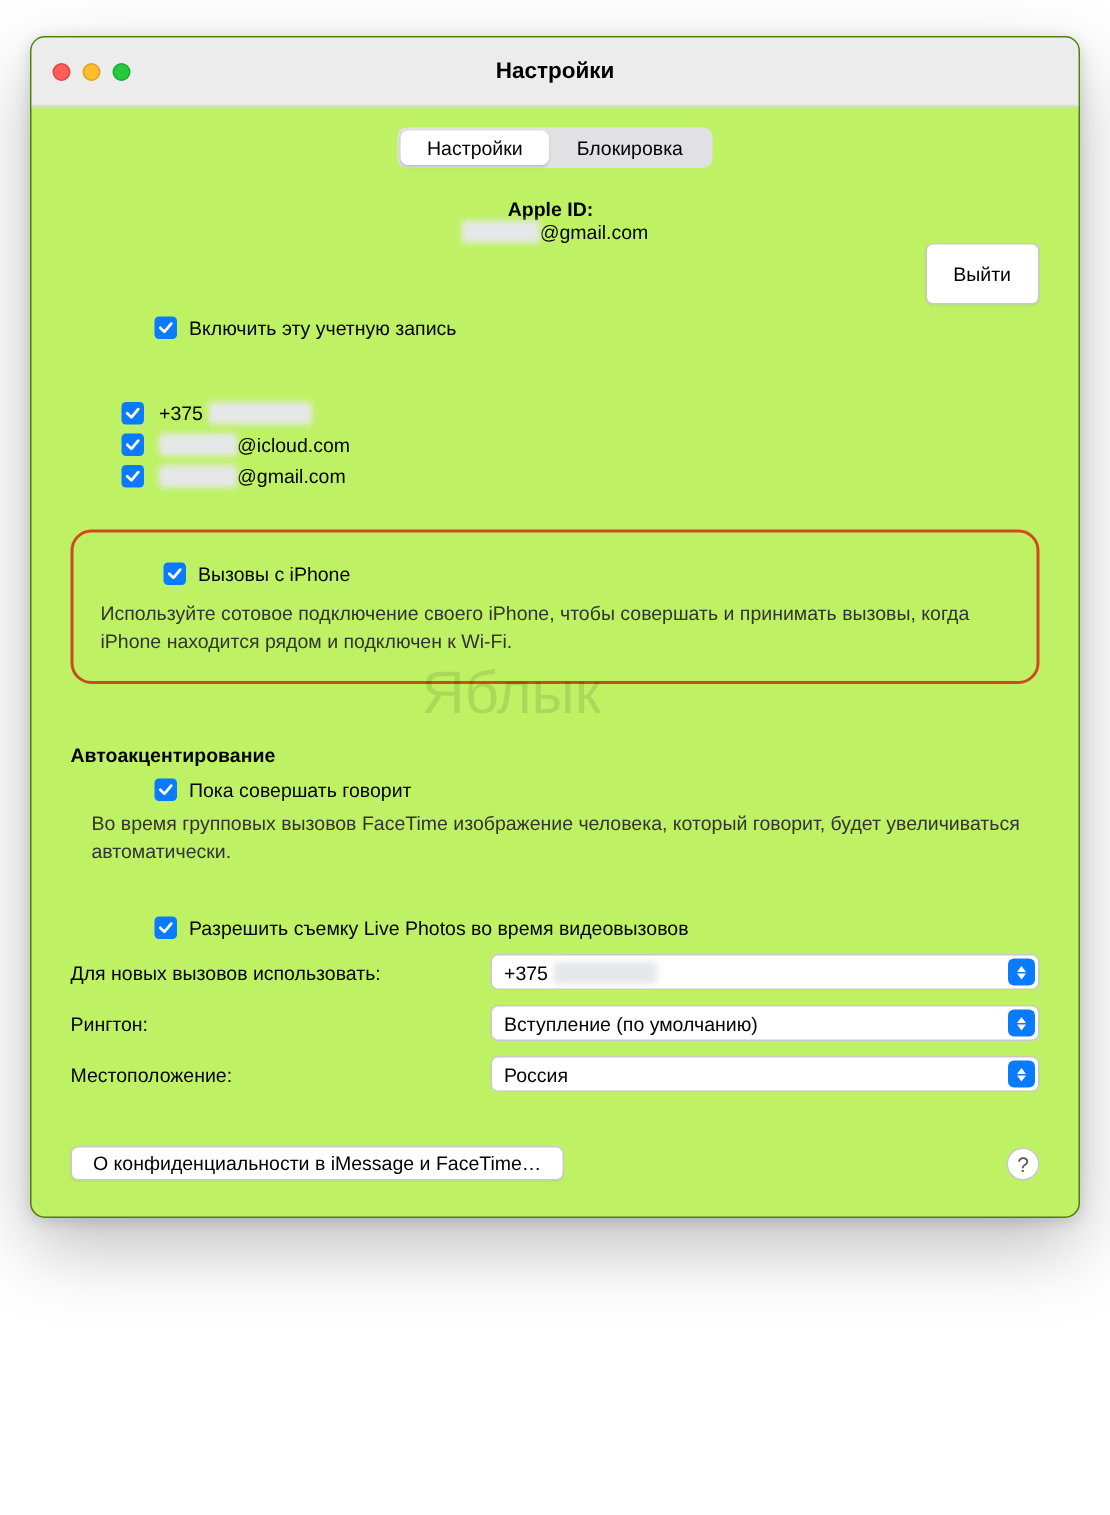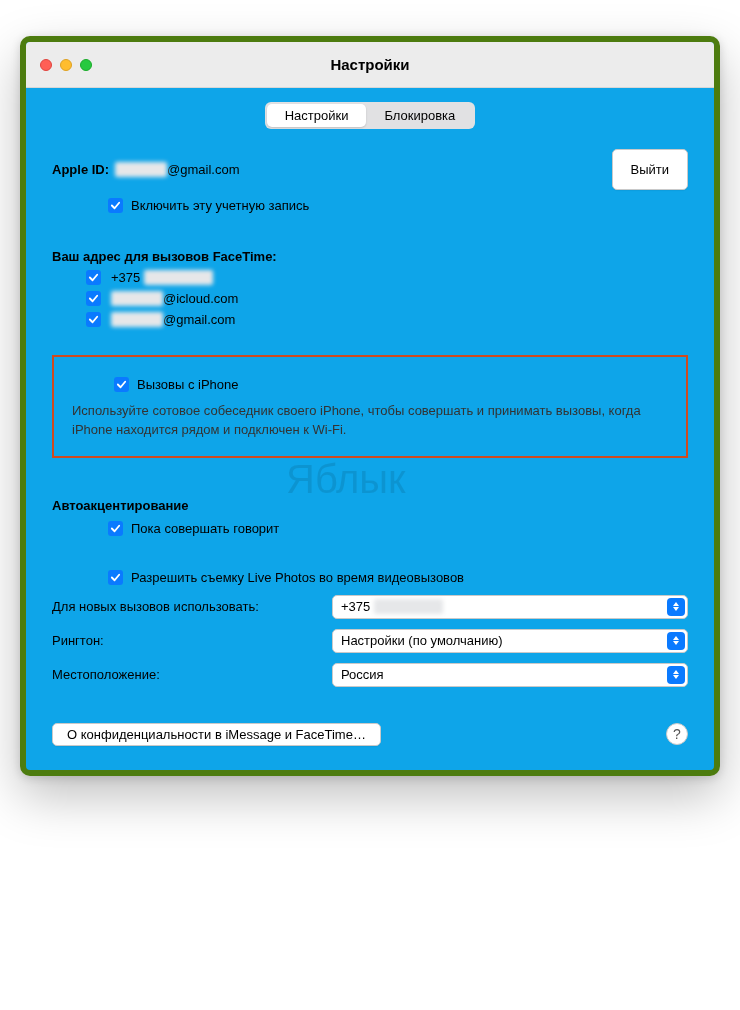--- a/index.html
+++ b/index.html
@@ -8,23 +8,23 @@
     padding: 20px;
     background: #fff;
     font-family: -apple-system, "Helvetica Neue", Helvetica, Arial, sans-serif;
     font-size: 13px;
     color: #000;
     width: 740px;
     height: 1010px;
   }
   .window {
     width: 700px;
-    margin: 16px auto;
-    background: #0ea5e9;
-    border: 6px solid #4d7c0f;
+    margin: 4px auto;
+    background: #bef264;
+    border: 1px solid #4d7c0f;
     border-radius: 10px;
     box-shadow: 0 20px 50px rgba(0,0,0,0.25), 0 2px 10px rgba(0,0,0,0.15);
     overflow: hidden;
   }
   .titlebar {
     position: relative;
     height: 46px;
     border-bottom: 1px solid #d7d7d7;
     background: #ececec;
     display: flex;
@@ -66,21 +66,21 @@
     box-shadow: 0 1px 2px rgba(0,0,0,0.15);
   }
   .content {
     padding: 0 26px 24px 26px;
   }
   .row {
     display: flex;
     align-items: center;
     margin-bottom: 8px;
   }
-  .row.top { margin-top: 6px; }
+  .row.top { margin-top: 6px; flex-direction: column; }
   .label-strong { font-weight: 600; margin-right: 6px; }
   .btn {
     background: #fff;
     border: 1px solid #c9c9c9;
     border-radius: 5px;
     padding: 12px 18px;
     font-size: 13px;
     box-shadow: 0 1px 1px rgba(0,0,0,0.05);
   }
   .push-right { margin-left: auto; }
@@ -114,21 +114,21 @@
     display: inline-block;
     background: #e6e7e9;
     color: transparent;
     border-radius: 2px;
     filter: blur(2px);
     user-select: none;
   }
   .section-gap { height: 36px; }
   .highlight-box {
     border: 2px solid #d04a1e;
-    border-radius: 0;
+    border-radius: 14px;
     padding: 14px 18px 16px 18px;
     margin-top: 28px;
   }
   .desc {
     font-size: 13px;
     color: #333;
     margin-top: 6px;
     margin-left: 22px;
     line-height: 1.45;
   }
@@ -242,21 +242,20 @@
       <div class="cbox">
         <svg viewBox="0 0 12 12">
             <path d="M2 6 L5 9 L10 3" stroke="#fff" stroke-width="2" fill="none" stroke-linecap="round" stroke-linejoin="round"></path>
           </svg>
       </div>
       <span>Включить эту учетную запись</span>
     </div>
 
     <div class="section-gap"></div>
 
-    <div class="label-strong">Ваш адрес для вызовов FaceTime:</div>
     <div class="addr-list">
       <div class="addr-item">
         <div class="cbox">
             <svg viewBox="0 0 12 12">
               <path d="M2 6 L5 9 L10 3" stroke="#fff" stroke-width="2" fill="none" stroke-linecap="round" stroke-linejoin="round"></path>
             </svg>
           </div>
         <span><span>+375</span> <span class="redacted">xx xxx xx xx</span></span>
       </div>
       <div class="addr-item">
@@ -279,34 +278,35 @@
 
     <div class="highlight-box rel">
       <div class="check-row nomargin">
         <div class="cbox">
             <svg viewBox="0 0 12 12">
               <path d="M2 6 L5 9 L10 3" stroke="#fff" stroke-width="2" fill="none" stroke-linecap="round" stroke-linejoin="round"></path>
             </svg>
           </div>
         <span>Вызовы с iPhone</span>
       </div>
-      <div class="desc" style="margin-left:0;margin-top:10px;">Используйте сотовое собеседник своего iPhone, чтобы совершать и принимать вызовы, когда iPhone находится рядом и подключен к Wi-Fi.</div>
+      <div class="desc" style="margin-left:0;margin-top:10px;">Используйте сотовое подключение своего iPhone, чтобы совершать и принимать вызовы, когда iPhone находится рядом и подключен к Wi-Fi.</div>
     </div>
 
     <div class="watermark" style="left:260px; top:308px;">Яблык</div>
 
     <div class="section-head">Автоакцентирование</div>
     <div class="check-row">
       <div class="cbox">
           <svg viewBox="0 0 12 12">
             <path d="M2 6 L5 9 L10 3" stroke="#fff" stroke-width="2" fill="none" stroke-linecap="round" stroke-linejoin="round"></path>
           </svg>
         </div>
       <span>Пока совершать говорит</span>
     </div>
+    <div class="desc" style="margin-left:14px;">Во время групповых вызовов FaceTime изображение человека, который говорит, будет увеличиваться автоматически.</div>
 
     <div style="height:28px;"></div>
 
     <div class="check-row">
       <div class="cbox">
           <svg viewBox="0 0 12 12">
             <path d="M2 6 L5 9 L10 3" stroke="#fff" stroke-width="2" fill="none" stroke-linecap="round" stroke-linejoin="round"></path>
           </svg>
         </div>
       <span>Разрешить съемку Live Photos во время видеовызовов</span>
@@ -319,21 +319,21 @@
         <div class="caret">
             <div class="up"></div>
             <div class="down"></div>
           </div>
       </div>
     </div>
 
     <div class="form-row">
       <div class="form-label">Рингтон:</div>
       <div class="select">
-        <span>Настройки (по умолчанию)</span>
+        <span>Вступление (по умолчанию)</span>
         <div class="caret">
             <div class="up"></div>
             <div class="down"></div>
           </div>
       </div>
     </div>
 
     <div class="form-row">
       <div class="form-label">Местоположение:</div>
       <div class="select">

